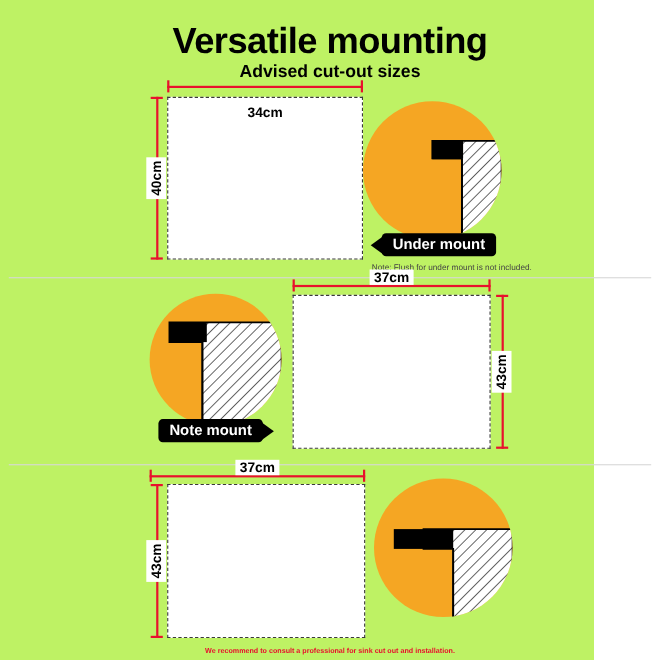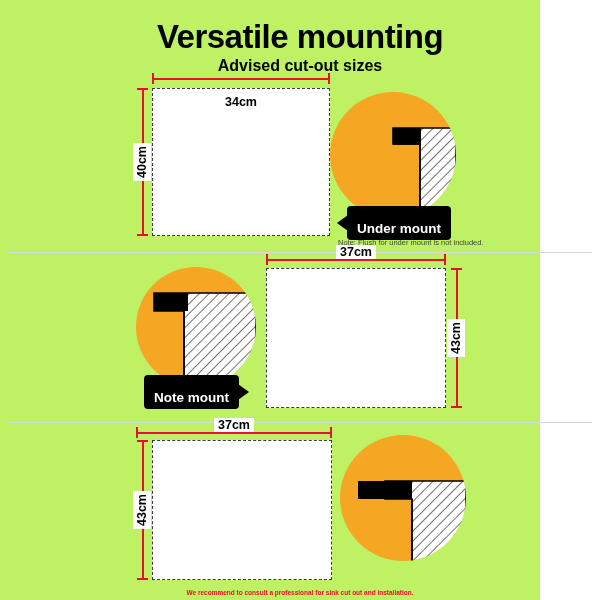--- a/index.html
+++ b/index.html
@@ -107,21 +107,21 @@
     display: flex;
     align-items: center;
     height: 21px;
   }
   .callout .bubble {
     background: #000;
     color: #fff;
     font-size: 13.5px;
     font-weight: bold;
     border-radius: 4px;
-    padding: 15px 10px 3px 10px;
+    padding: 2px 10px 3px 10px;
     line-height: 16px;
     white-space: nowrap;
   }
   .arrow-left, .arrow-right {
     width: 0; height: 0;
     border-top: 8px solid transparent;
     border-bottom: 8px solid transparent;
   }
   .arrow-left  { border-right: 11px solid #000; margin-right: -1px; }
   .arrow-right { border-left: 11px solid #000; margin-left: -1px; }

